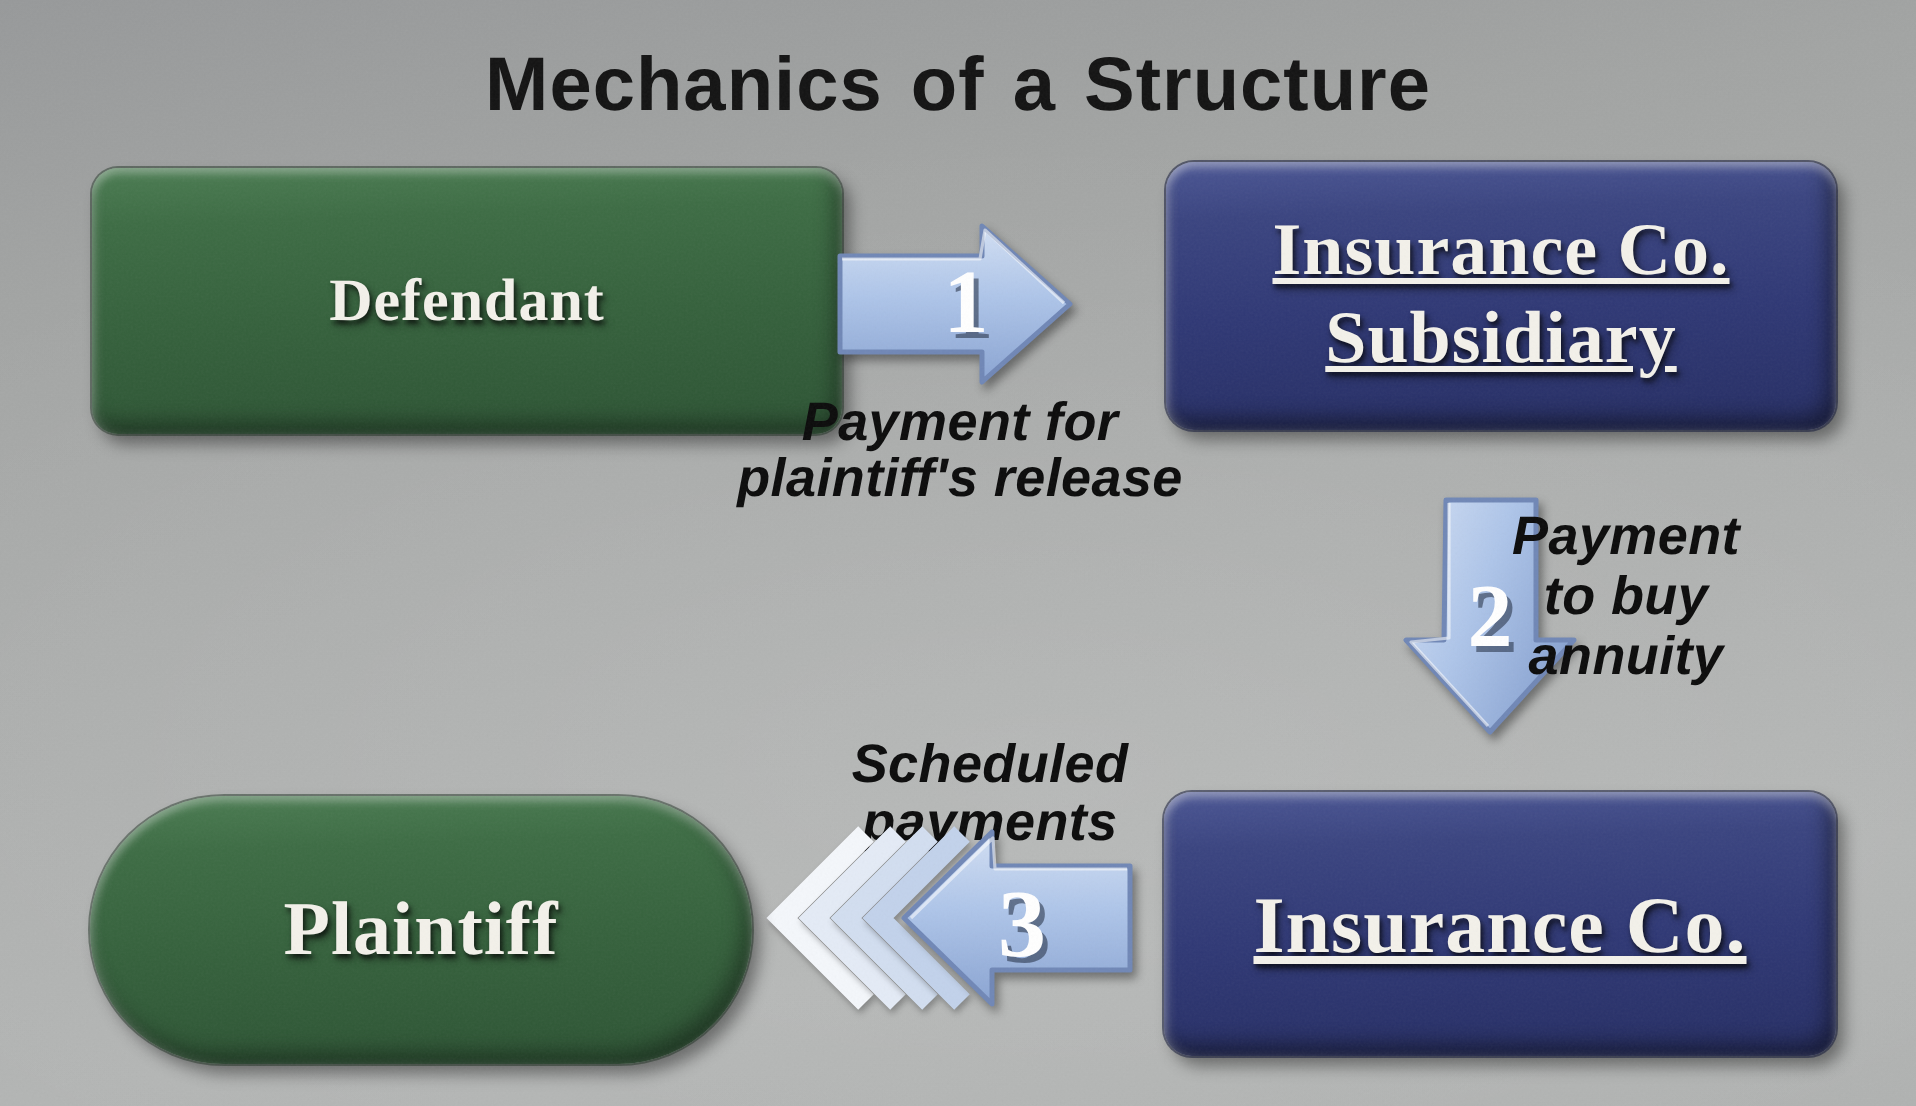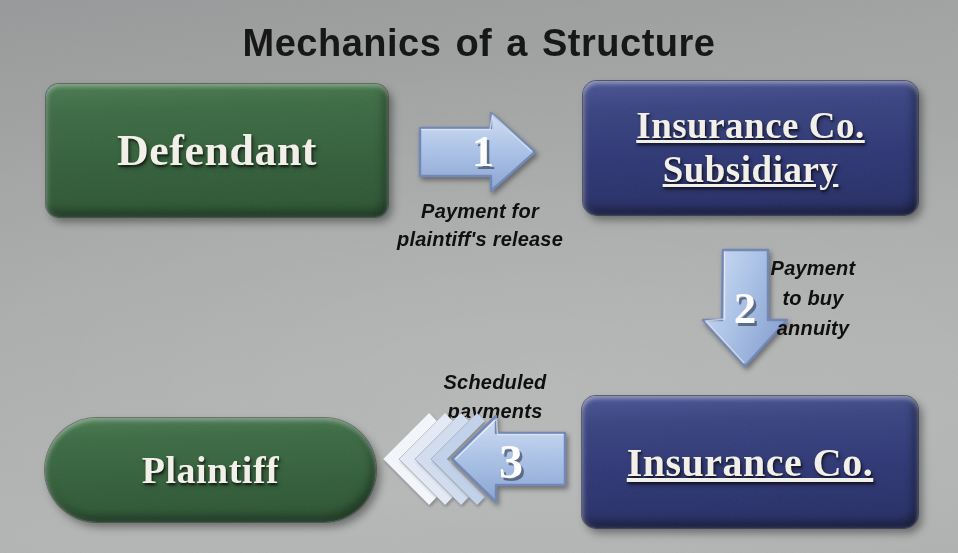--- a/index.html
+++ b/index.html
@@ -53,31 +53,31 @@
     box-shadow:
       0 0 0 1px rgba(18,24,56,0.55),
       4px 5px 8px rgba(0,0,0,0.42),
       inset 0 3px 4px rgba(255,255,255,0.35),
       inset 3px 0 5px rgba(255,255,255,0.14),
       inset -4px -6px 10px rgba(0,0,0,0.45);
     text-decoration: underline;
   }
   .node.pill { border-radius: 67px; }
 
-  #defendant   { left: 46px;  top: 84px;  width: 342px; height: 133px; font-size: 44px; }
+  #defendant   { left: 46px;  top: 84px;  width: 375px; height: 133px; font-size: 30px; }
   #subsidiary  { left: 583px; top: 81px;  width: 335px; height: 134px; font-size: 37px; line-height: 1.2; }
-  #plaintiff   { left: 45px;  top: 398px; width: 331px; height: 104px; font-size: 38px; margin-top: 20px; }
+  #plaintiff   { left: 45px;  top: 398px; width: 331px; height: 134px; font-size: 38px; }
   #insurance   { left: 582px; top: 396px; width: 336px; height: 132px; font-size: 40px; }
 
   .flow-label {
     position: absolute;
     text-align: center;
     font-weight: 700;
     font-style: italic;
-    font-size: 20px;
+    font-size: 27px;
     line-height: 28px;
     color: #0b0b0b;
     letter-spacing: 0.2px;
   }
   #label-step1 { left: 355px; top: 197px; width: 250px; }
   #label-step2 { left: 751px; top: 253px; width: 124px; line-height: 30px; }
   #label-step3 { left: 400px; top: 340px; width: 190px; line-height: 29px; margin-top: 28px; }
 
   .arrow-svg { position: absolute; overflow: visible; }
   #arrow-step1 { left: 417px; top: 109px; }

